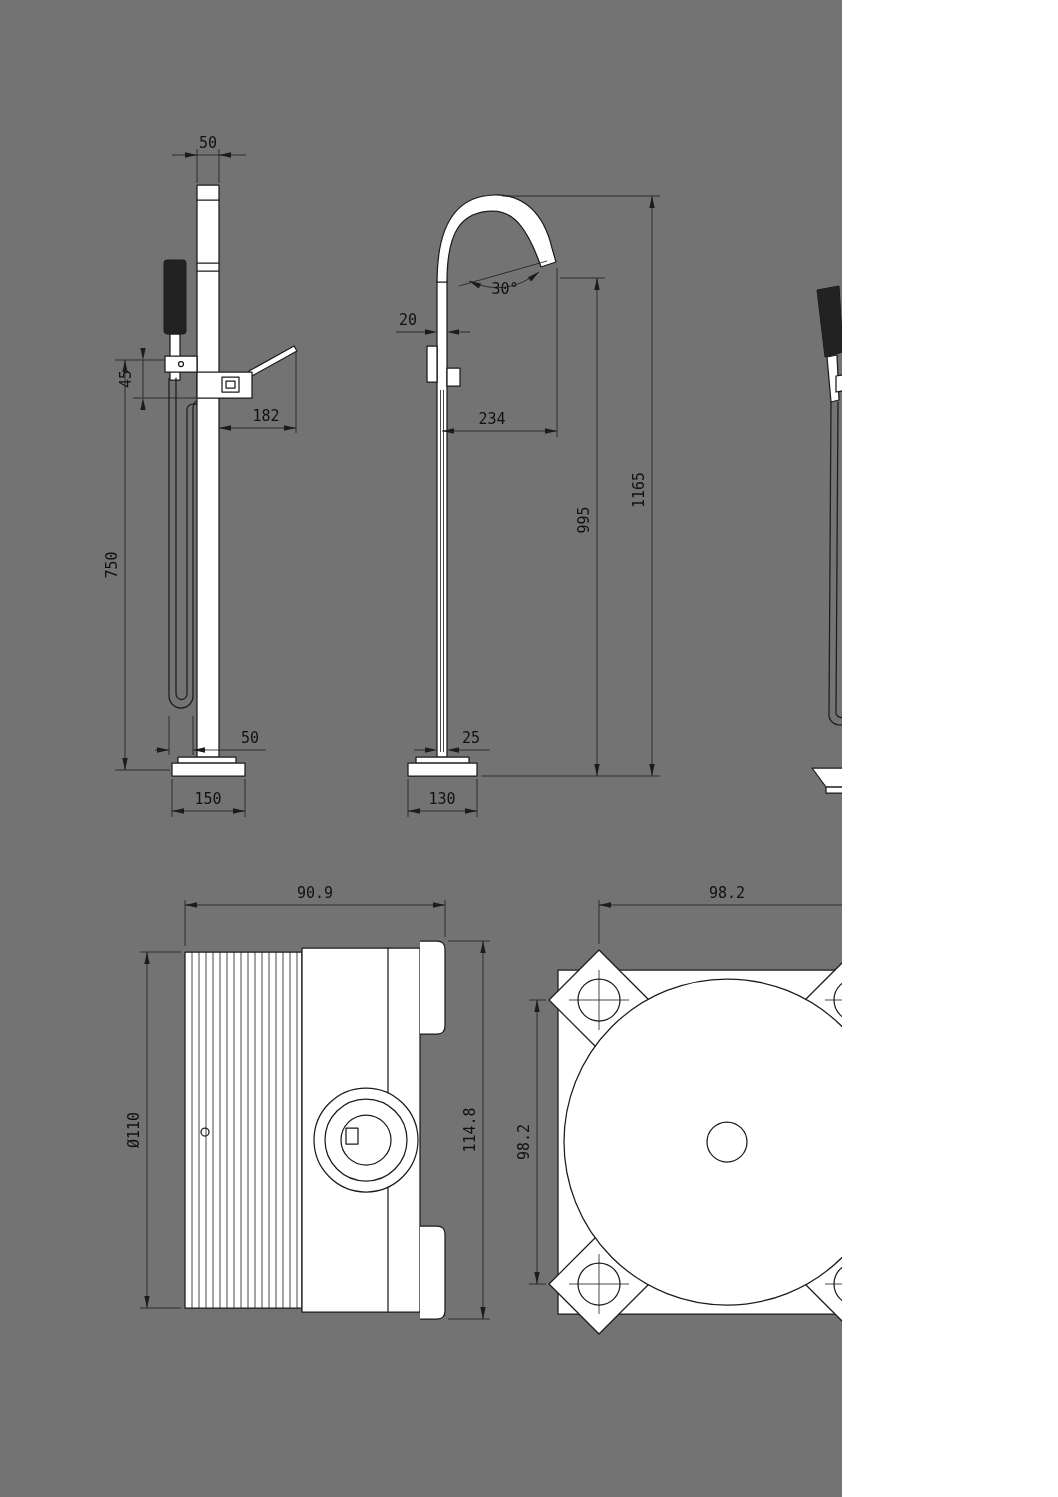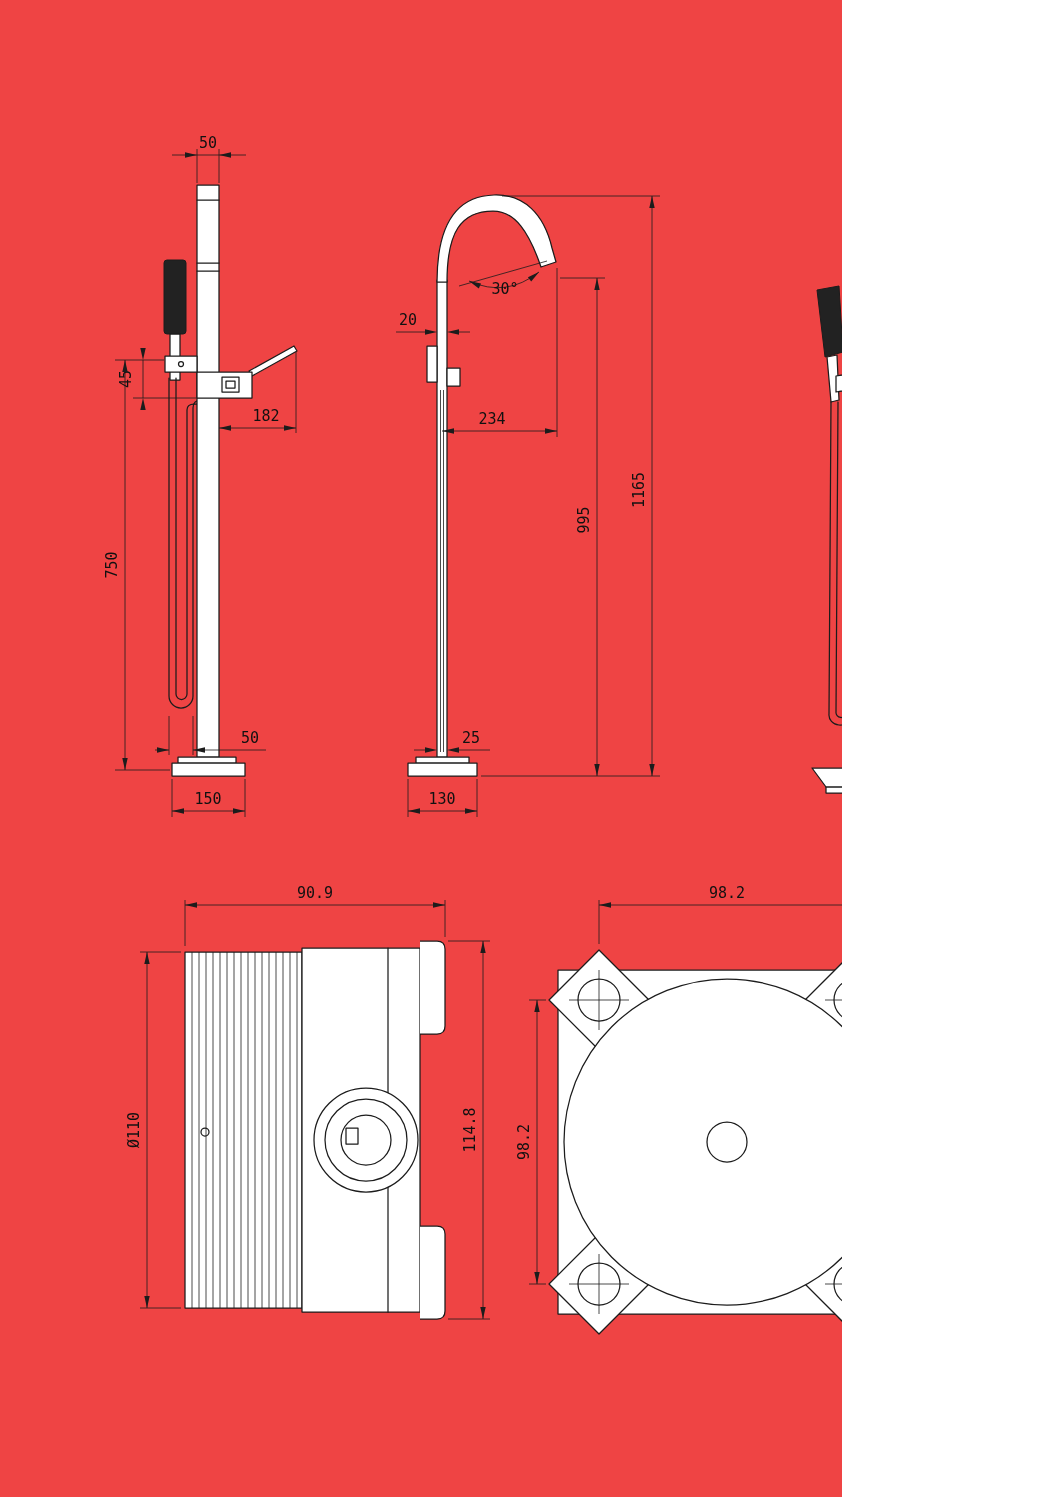--- a/index.html
+++ b/index.html
@@ -1,16 +1,16 @@
 <!DOCTYPE html>
 <html><head>
 <meta charset="utf-8">
 <style>
   html,body { margin:0; padding:0; background:#ffffff; }
-  #page { position:relative; width:842px; height:1497px; background:#ef4444; overflow:hidden;
+  #page { position:relative; width:842px; height:1497px; background:#737373; overflow:hidden;
           font-family:"DejaVu Sans Mono", monospace; }
   svg { display:block; }
   .ln  { stroke:#1c1c1c; stroke-width:1.25; fill:none; stroke-linecap:round; stroke-linejoin:round; }
   .lnf { stroke:#1c1c1c; stroke-width:1.25; fill:#ffffff; stroke-linejoin:round; }
   .dark{ stroke:#1c1c1c; stroke-width:1; fill:#222222; }
   .dim { stroke:#1c1c1c; stroke-width:0.8; fill:none; }
   .ah  { fill:#1c1c1c; stroke:none; }
   .dimtxt { font:15px "DejaVu Sans Mono", monospace; fill:#111111; text-anchor:middle; }
   .thin { stroke:#1c1c1c; stroke-width:0.8; fill:none; }
 </style>

